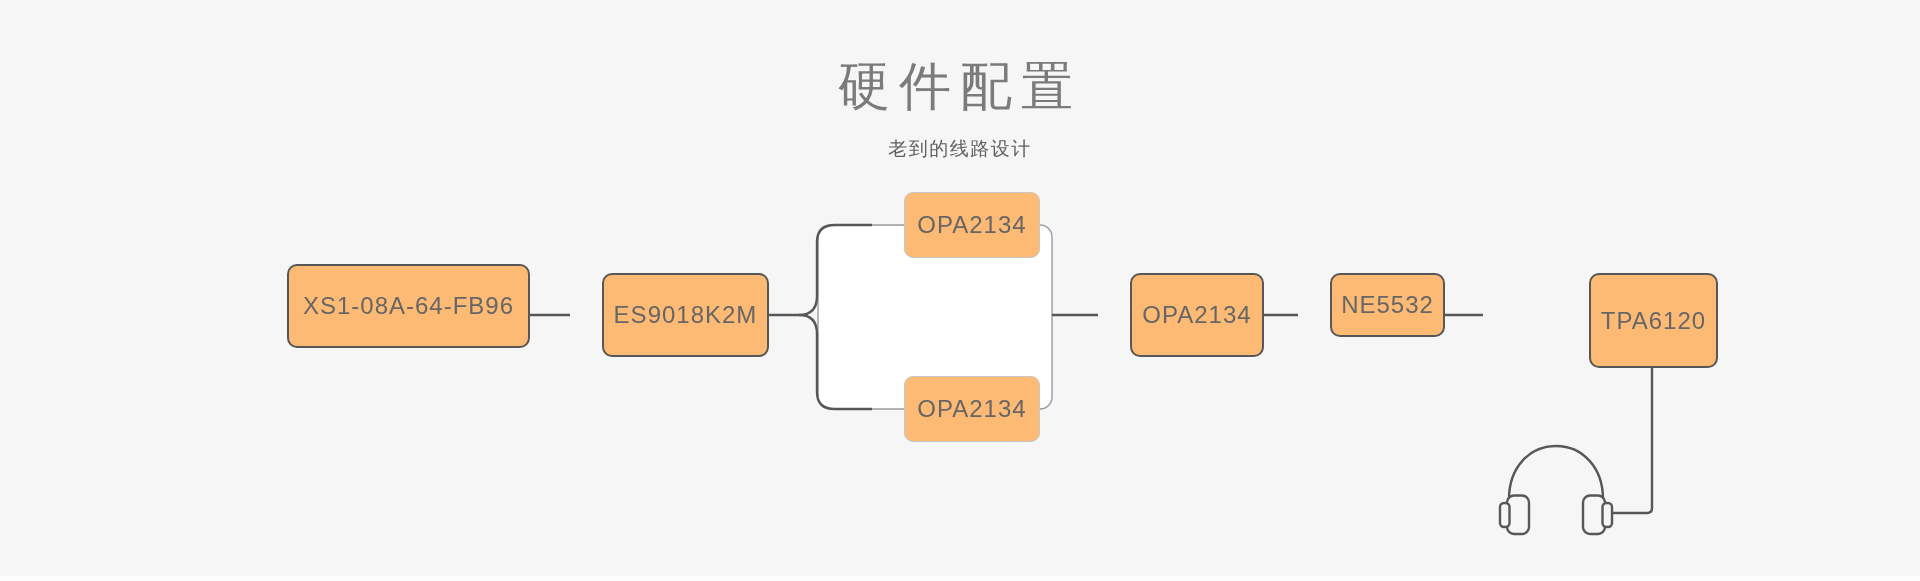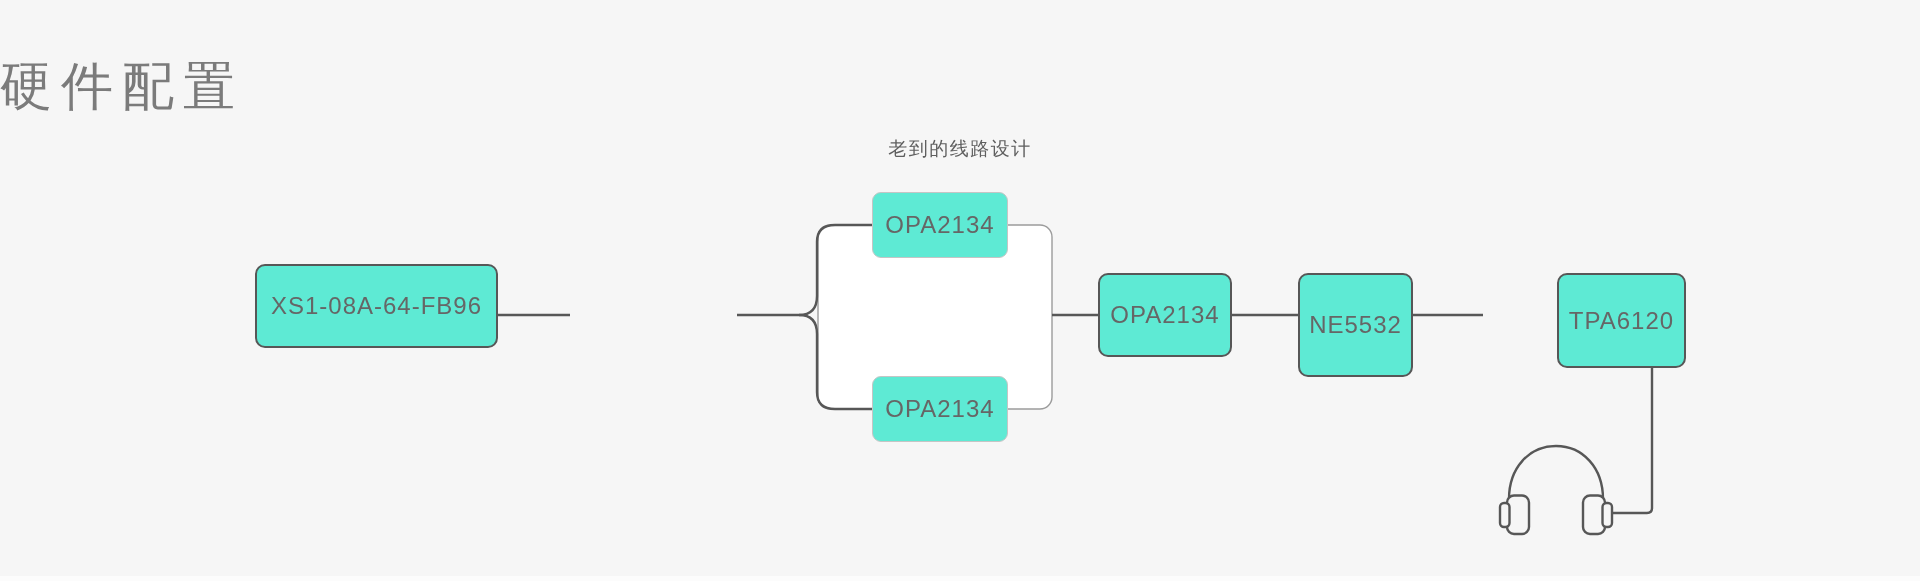--- a/index.html
+++ b/index.html
@@ -17,21 +17,21 @@
   body{font-family:"Liberation Sans","DejaVu Sans",sans-serif;}
   .stage{
     position:relative;
     width:1920px;height:581px;
     background:var(--background);
     overflow:hidden;
   }
   .section-title{
     position:absolute;
     left:0;top:52px;width:100%;
-    text-align:left;
+    text-align:center;
     font-size:52px;
     font-weight:200;
     letter-spacing:9px;
     color:var(--title-text);
   }
   .section-subtitle{
     position:absolute;
     left:0;top:136px;width:100%;
     text-align:center;
     font-size:19px;
@@ -40,25 +40,26 @@
     color:var(--subtitle-text);
   }
   svg.wires{position:absolute;left:0;top:0;}
   .wire-dark{fill:none;stroke:var(--line-dark);stroke-width:2.4;}
   .merge-box{fill:#ffffff;stroke:var(--merge-line);stroke-width:1.4;}
   .hp-band{fill:none;stroke:var(--line-dark);stroke-width:2.4;}
   .hp-part{fill:var(--background);stroke:var(--line-dark);stroke-width:2.4;}
   .node{
     position:absolute;
     display:flex;align-items:center;justify-content:center;
-    background:#5eead4;
+    background:#fdba74;
     color:var(--label-text);
     font-size:24px;
     letter-spacing:1px;
     white-space:nowrap;
+    margin-left:32px;
   }
   .node.dark{
     border:2px solid var(--box-border-dark);
     border-radius:10px;
   }
   .node.light{
     border:1.5px solid var(--box-border-light);
     border-radius:9px;
   }
   .bottom-strip{
@@ -93,25 +94,26 @@
       <path class="hp-band" d="M1509,510 L1509,499 C1509,468 1529,446 1556,446 C1583,446 1603,468 1603,499 L1603,510"></path>
       <rect class="hp-part" x="1507" y="495.5" width="22" height="38.5" rx="7"></rect>
       <rect class="hp-part" x="1500" y="503" width="9.5" height="24" rx="4"></rect>
       <rect class="hp-part" x="1583" y="495.5" width="22" height="38.5" rx="7"></rect>
       <rect class="hp-part" x="1602.5" y="503" width="9.5" height="24" rx="4"></rect>
     </g>
   </svg>
 
   <div class="node dark" style="left:255px;top:264px;width:243px;height:84px">XS1-08A-64-FB96</div>
 
+  <div class="node dark" style="left:570px;top:273px;width:167px;height:84px">ES9018K2M</div>
 
   <div class="node light" style="left:872px;top:192px;width:136px;height:66px">OPA2134</div>
 
   <div class="node light" style="left:872px;top:376px;width:136px;height:66px">OPA2134</div>
 
   <div class="node dark" style="left:1098px;top:273px;width:134px;height:84px">OPA2134</div>
 
-  <div class="node dark" style="left:1298px;top:273px;width:115px;height:104px">NE5532</div>
+  <div class="node dark" style="left:1298px;top:273px;width:115px;height:64px">NE5532</div>
 
   <div class="node dark" style="left:1557px;top:273px;width:129px;height:95px">TPA6120</div>
 
   <div class="bottom-strip"></div>
 </div>
 
 </body></html>

